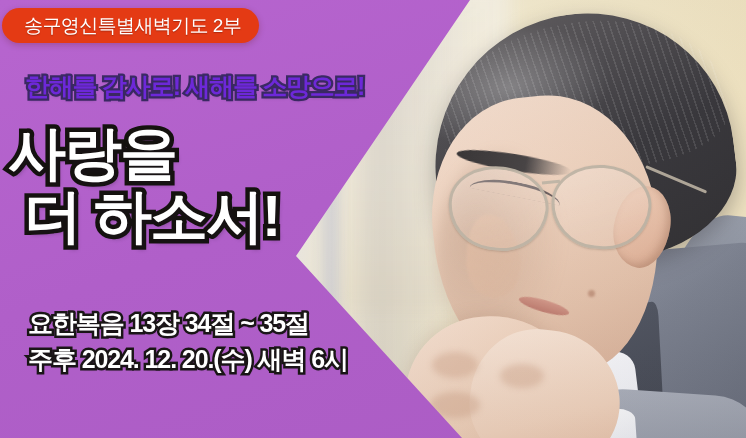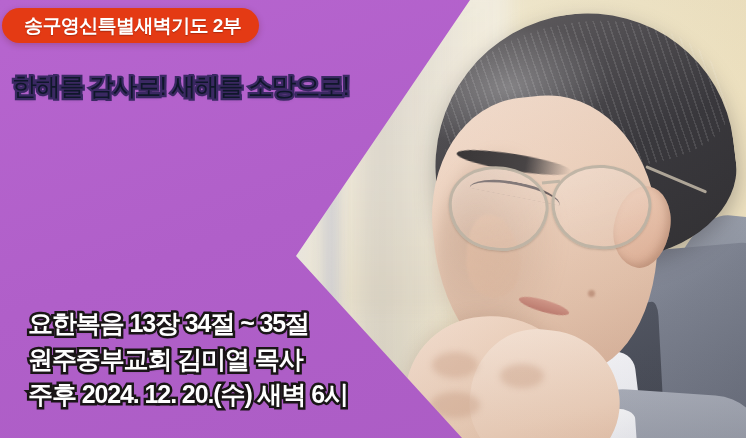--- a/index.html
+++ b/index.html
@@ -284,33 +284,33 @@
     height: 35px;
     padding: 0 18px 0 22px;
     display: flex;
     align-items: center;
     background: #e43a14;
     border-radius: 20px;
     box-shadow: 0 2px 6px rgba(90,20,10,.25);
   }
   .badge-text {
     font-size: 19px;
-    font-weight: 700;
+    font-weight: 400;
     color: #ffffff;
     letter-spacing: -0.6px;
     white-space: nowrap;
     text-shadow: 0 1px 1px rgba(120,26,10,.5);
   }
 
   .subtitle {
     position: absolute;
-    left: 12px; top: 70px;
+    left: 25px; top: 70px;
     font-size: 25px;
-    font-weight: 400;
-    color: #0f172a;
+    font-weight: 700;
+    color: #6d28d9;
     letter-spacing: -1.3px;
     white-space: nowrap;
     -webkit-text-stroke: 4.5px #3b2a64;
     paint-order: stroke fill;
     text-shadow: 0 2px 3px rgba(60,36,90,.35);
   }
 
   .main-title {
     position: absolute;
     left: 8px; top: 122px;
@@ -388,20 +388,23 @@
   </div>
 
   <div class="purple-panel"></div>
 
   <div class="badge">
     <span class="badge-text">송구영신특별새벽기도 2부</span>
   </div>
 
   <div class="subtitle">한해를 감사로! 새해를 소망으로!</div>
 
+  <div class="main-title">
+    <span class="line1">사랑을</span>
+    <span class="line2">더 하소서!</span>
+  </div>
 
   <div class="info">
     <div class="info-line">요한복음 13장 34절 ~ 35절</div>
-    <div class="info-line">원주중부교회 김미열 목사</div>
     <div class="info-line">주후 2024. 12. 20.(수) 새벽 6시</div>
   </div>
 
 </div>
 
 </body></html>

